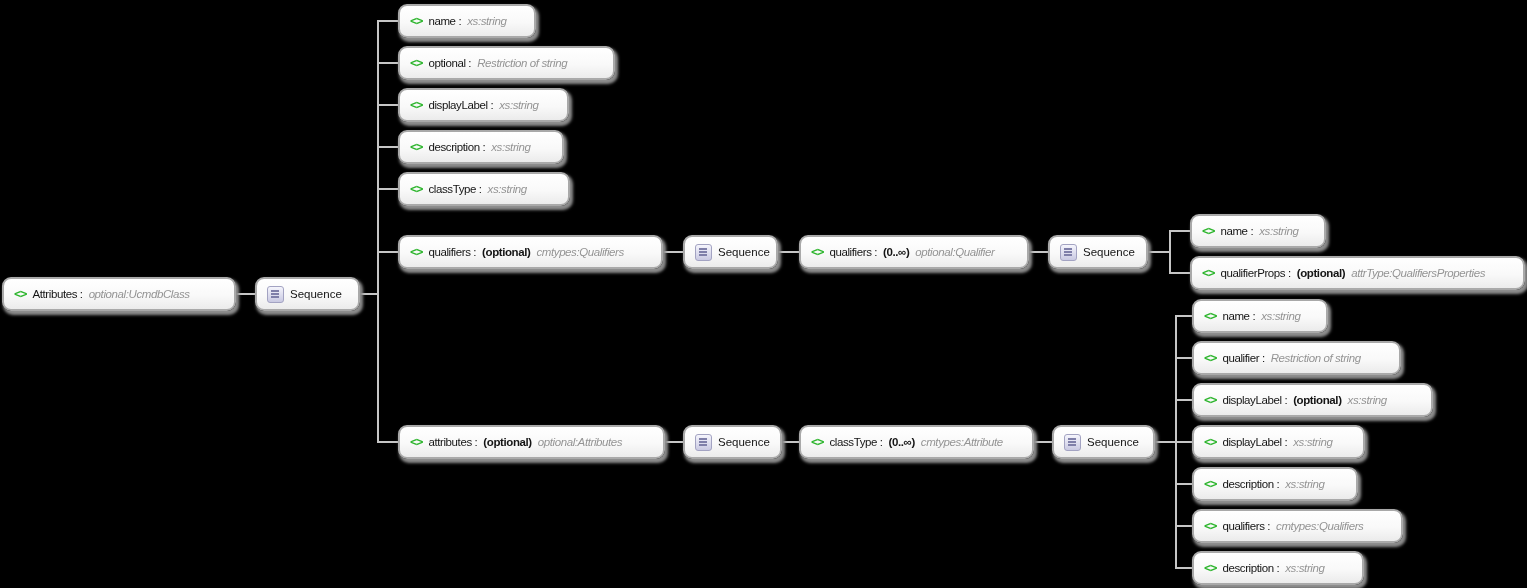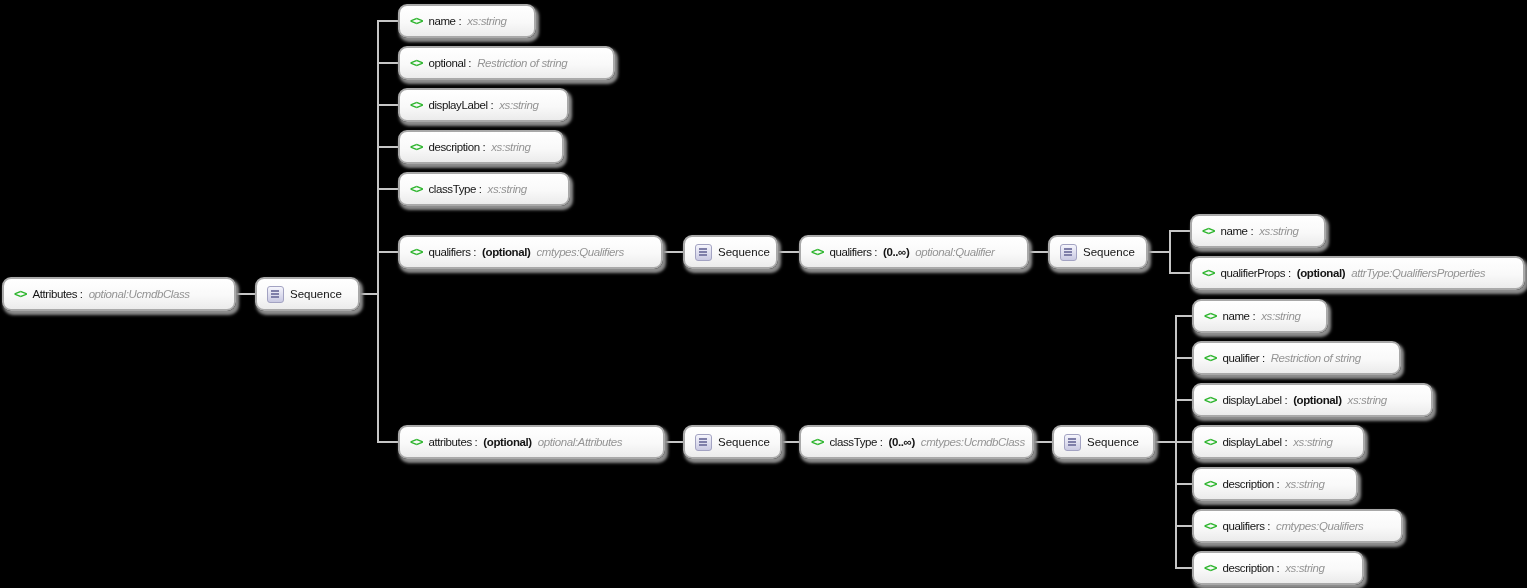--- a/index.html
+++ b/index.html
@@ -142,21 +142,21 @@
   <div class="node seq" style="left:683px;top:425px;width:99px">
     <span class="sicon">
         <i></i>
       </span>
     <span class="nm">Sequence</span>
   </div>
   <div class="node" style="left:799px;top:425px;width:235px">
     <span class="eicon">&lt;&gt;</span>
     <span class="nm">classType :</span>
     <span class="mod">(0..∞)</span>
-    <span class="ty">cmtypes:UcmdbClass</span>
+    <span class="ty">cmtypes:Attribute</span>
   </div>
   <div class="node seq" style="left:1052px;top:425px;width:103px">
     <span class="sicon">
         <i></i>
       </span>
     <span class="nm">Sequence</span>
   </div>
   <div class="node" style="left:1192px;top:299px;width:136px">
     <span class="eicon">&lt;&gt;</span>
     <span class="nm">name :</span>

